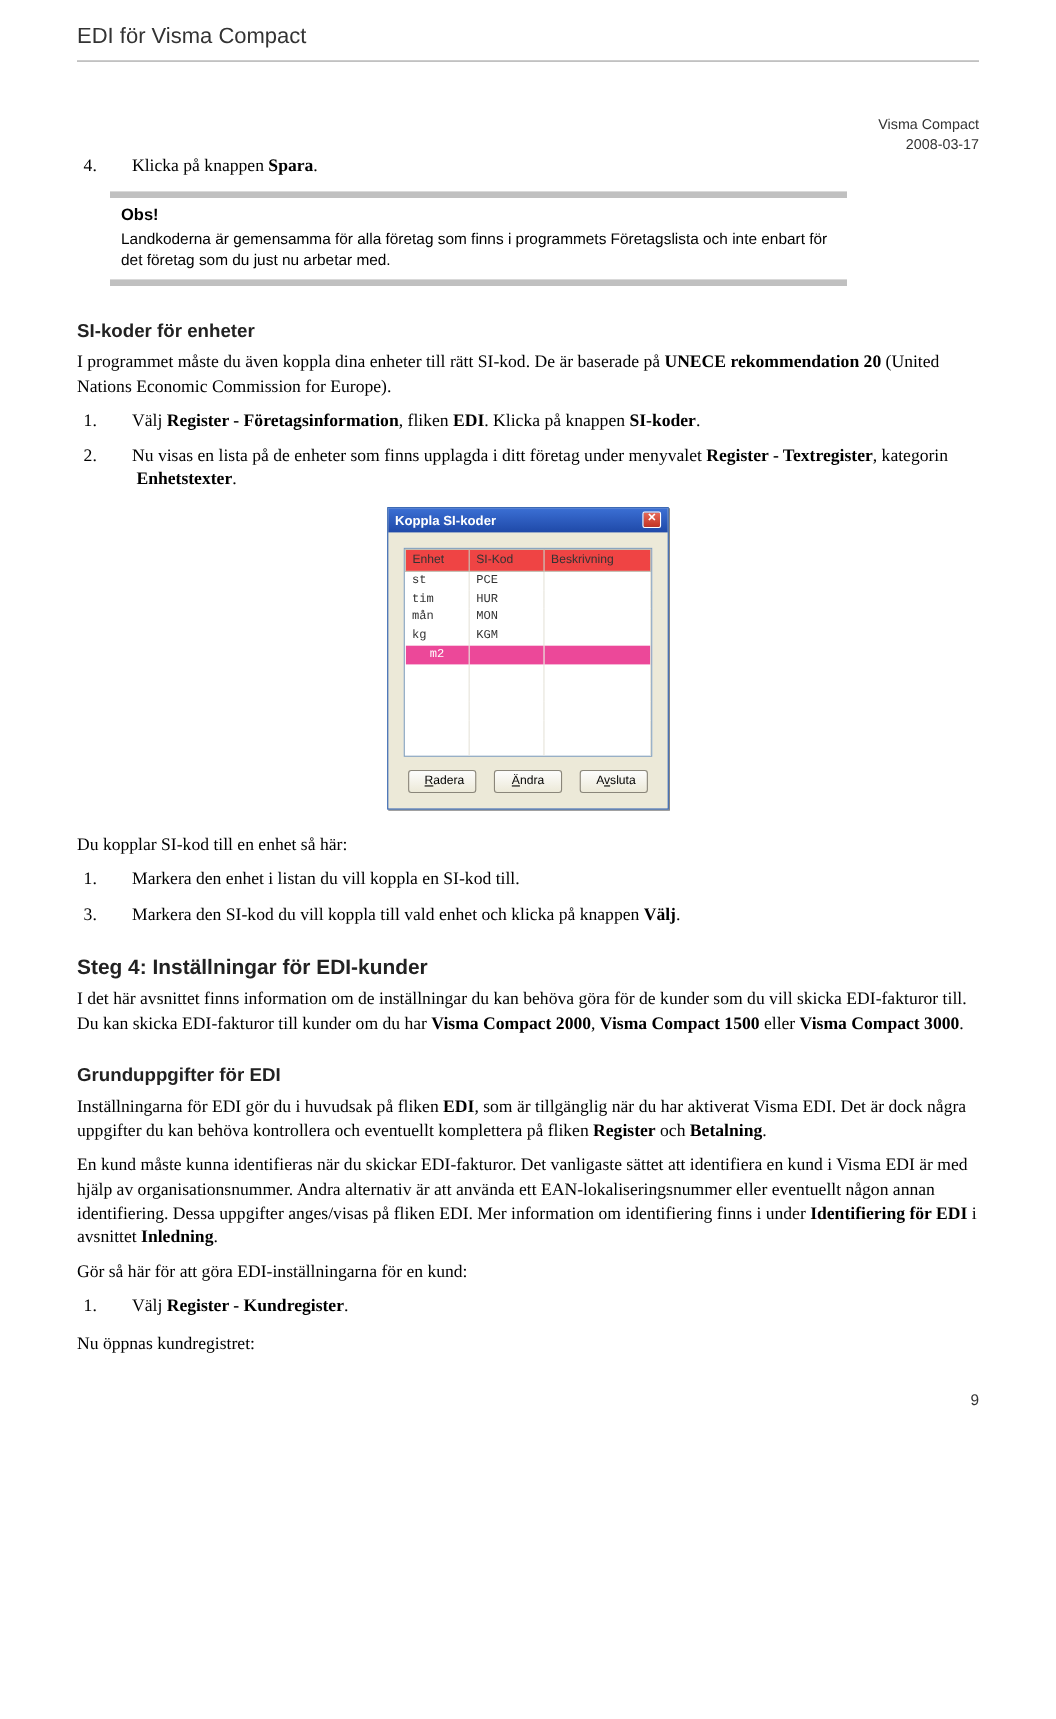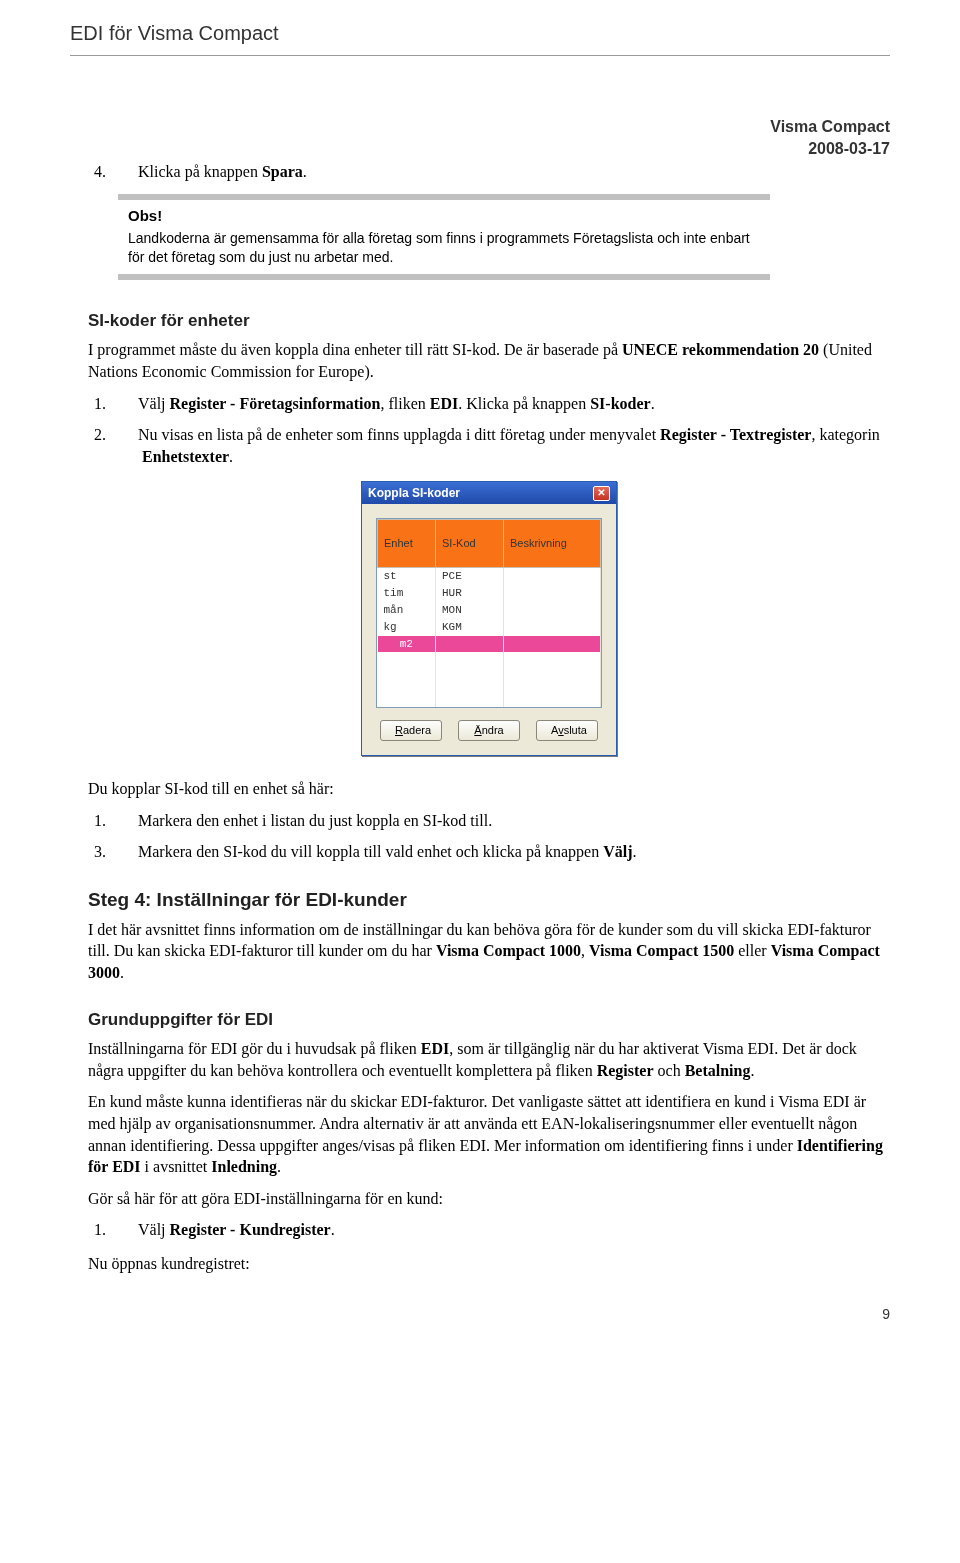--- a/index.html
+++ b/index.html
@@ -21,27 +21,26 @@
   .top-header-title {
     font-family: Arial, Helvetica, sans-serif;
     font-size: 20px;
     font-weight: normal;
     color: #333;
   }
   .right-meta {
     float: right;
     text-align: right;
     font-family: Arial, Helvetica, sans-serif;
-    font-size: 16px;
+    font-size: 13px;
     color: #333;
     line-height: 1.4;
-    margin-top: 20px;
-    font-weight: bold;
-  }
-  .content { clear: both; margin-left: 18px; }
+    margin-top: 8px;
+  }
+  .content { clear: both; }
   ol.numbered {
     list-style: none;
     padding-left: 30px;
     margin: 8px 0 12px 0;
   }
   ol.numbered li {
     text-indent: -24px;
     padding-left: 24px;
     margin-bottom: 10px;
   }
@@ -109,25 +108,25 @@
   }
   .dialog-body { padding: 14px 14px 10px 14px; }
   .grid-wrap {
     border: 1px solid #7f9db9;
     background: #fff;
     height: 190px;
     overflow: hidden;
   }
   .grid { width: 100%; border-collapse: collapse; font-size: 11px; }
   .grid th {
-    background: #f97316;
+    background: #ef4444;
     border: 1px solid #c4c0b4;
     font-weight: normal;
     text-align: left;
-    padding: 16px 6px;
+    padding: 2px 6px;
     color: #333;
   }
   .grid td {
     padding: 1px 6px;
     border-right: 1px solid #e6e3d9;
     color: #333;
     height: 15px;
     font-family: Liberation Mono, monospace;
   }
   .grid tr.sel td {
@@ -274,27 +273,27 @@
     <div class="dialog-buttons">
       <div class="xp-btn"><u>R</u><span>adera</span></div>
       <div class="xp-btn"><u>Ä</u><span>ndra</span></div>
       <div class="xp-btn">A<u>v</u><span>sluta</span></div>
     </div>
   </div>
 </div>
 
 <p class="body">Du kopplar SI-kod till en enhet så här:</p>
 <ol class="numbered">
-  <li><span class="num">1.</span><span>Markera den enhet i listan du just koppla en SI-kod till.</span></li>
+  <li><span class="num">1.</span><span>Markera den enhet i listan du vill koppla en SI-kod till.</span></li>
   <li><span class="num">3.</span><span>Markera den SI-kod du vill koppla till vald enhet och klicka på knappen </span><span class="bold">Välj</span><span>.</span></li>
 </ol>
 
 <h2 class="section-h big">Steg 4: Inställningar för EDI-kunder</h2>
 <p class="body">
-  <span>I det här avsnittet finns information om de inställningar du kan behöva göra för de kunder som du vill skicka EDI-fakturor till. Du kan skicka EDI-fakturor till kunder om du har </span><span class="bold">Visma Compact 1000</span><span>, </span><span class="bold">Visma Compact 1500</span><span> eller </span><span class="bold">Visma Compact 3000</span><span>.</span>
+  <span>I det här avsnittet finns information om de inställningar du kan behöva göra för de kunder som du vill skicka EDI-fakturor till. Du kan skicka EDI-fakturor till kunder om du har </span><span class="bold">Visma Compact 2000</span><span>, </span><span class="bold">Visma Compact 1500</span><span> eller </span><span class="bold">Visma Compact 3000</span><span>.</span>
 </p>
 
 <h2 class="section-h">Grunduppgifter för EDI</h2>
 <p class="body">
   <span>Inställningarna för EDI gör du i huvudsak på fliken </span><span class="bold">EDI</span><span>, som är tillgänglig när du har aktiverat Visma EDI. Det är dock några uppgifter du kan behöva kontrollera och eventuellt komplettera på fliken </span><span class="bold">Register</span><span> och </span><span class="bold">Betalning</span><span>.</span>
 </p>
 <p class="body">
   <span>En kund måste kunna identifieras när du skickar EDI-fakturor. Det vanligaste sättet att identifiera en kund i Visma EDI är med hjälp av organisationsnummer. Andra alternativ är att använda ett EAN-lokaliseringsnummer eller eventuellt någon annan identifiering. Dessa uppgifter anges/visas på fliken EDI. Mer information om identifiering finns i under </span><span class="bold">Identifiering för EDI</span><span> i avsnittet </span><span class="bold">Inledning</span><span>.</span>
 </p>
 <p class="body">Gör så här för att göra EDI-inställningarna för en kund:</p>

